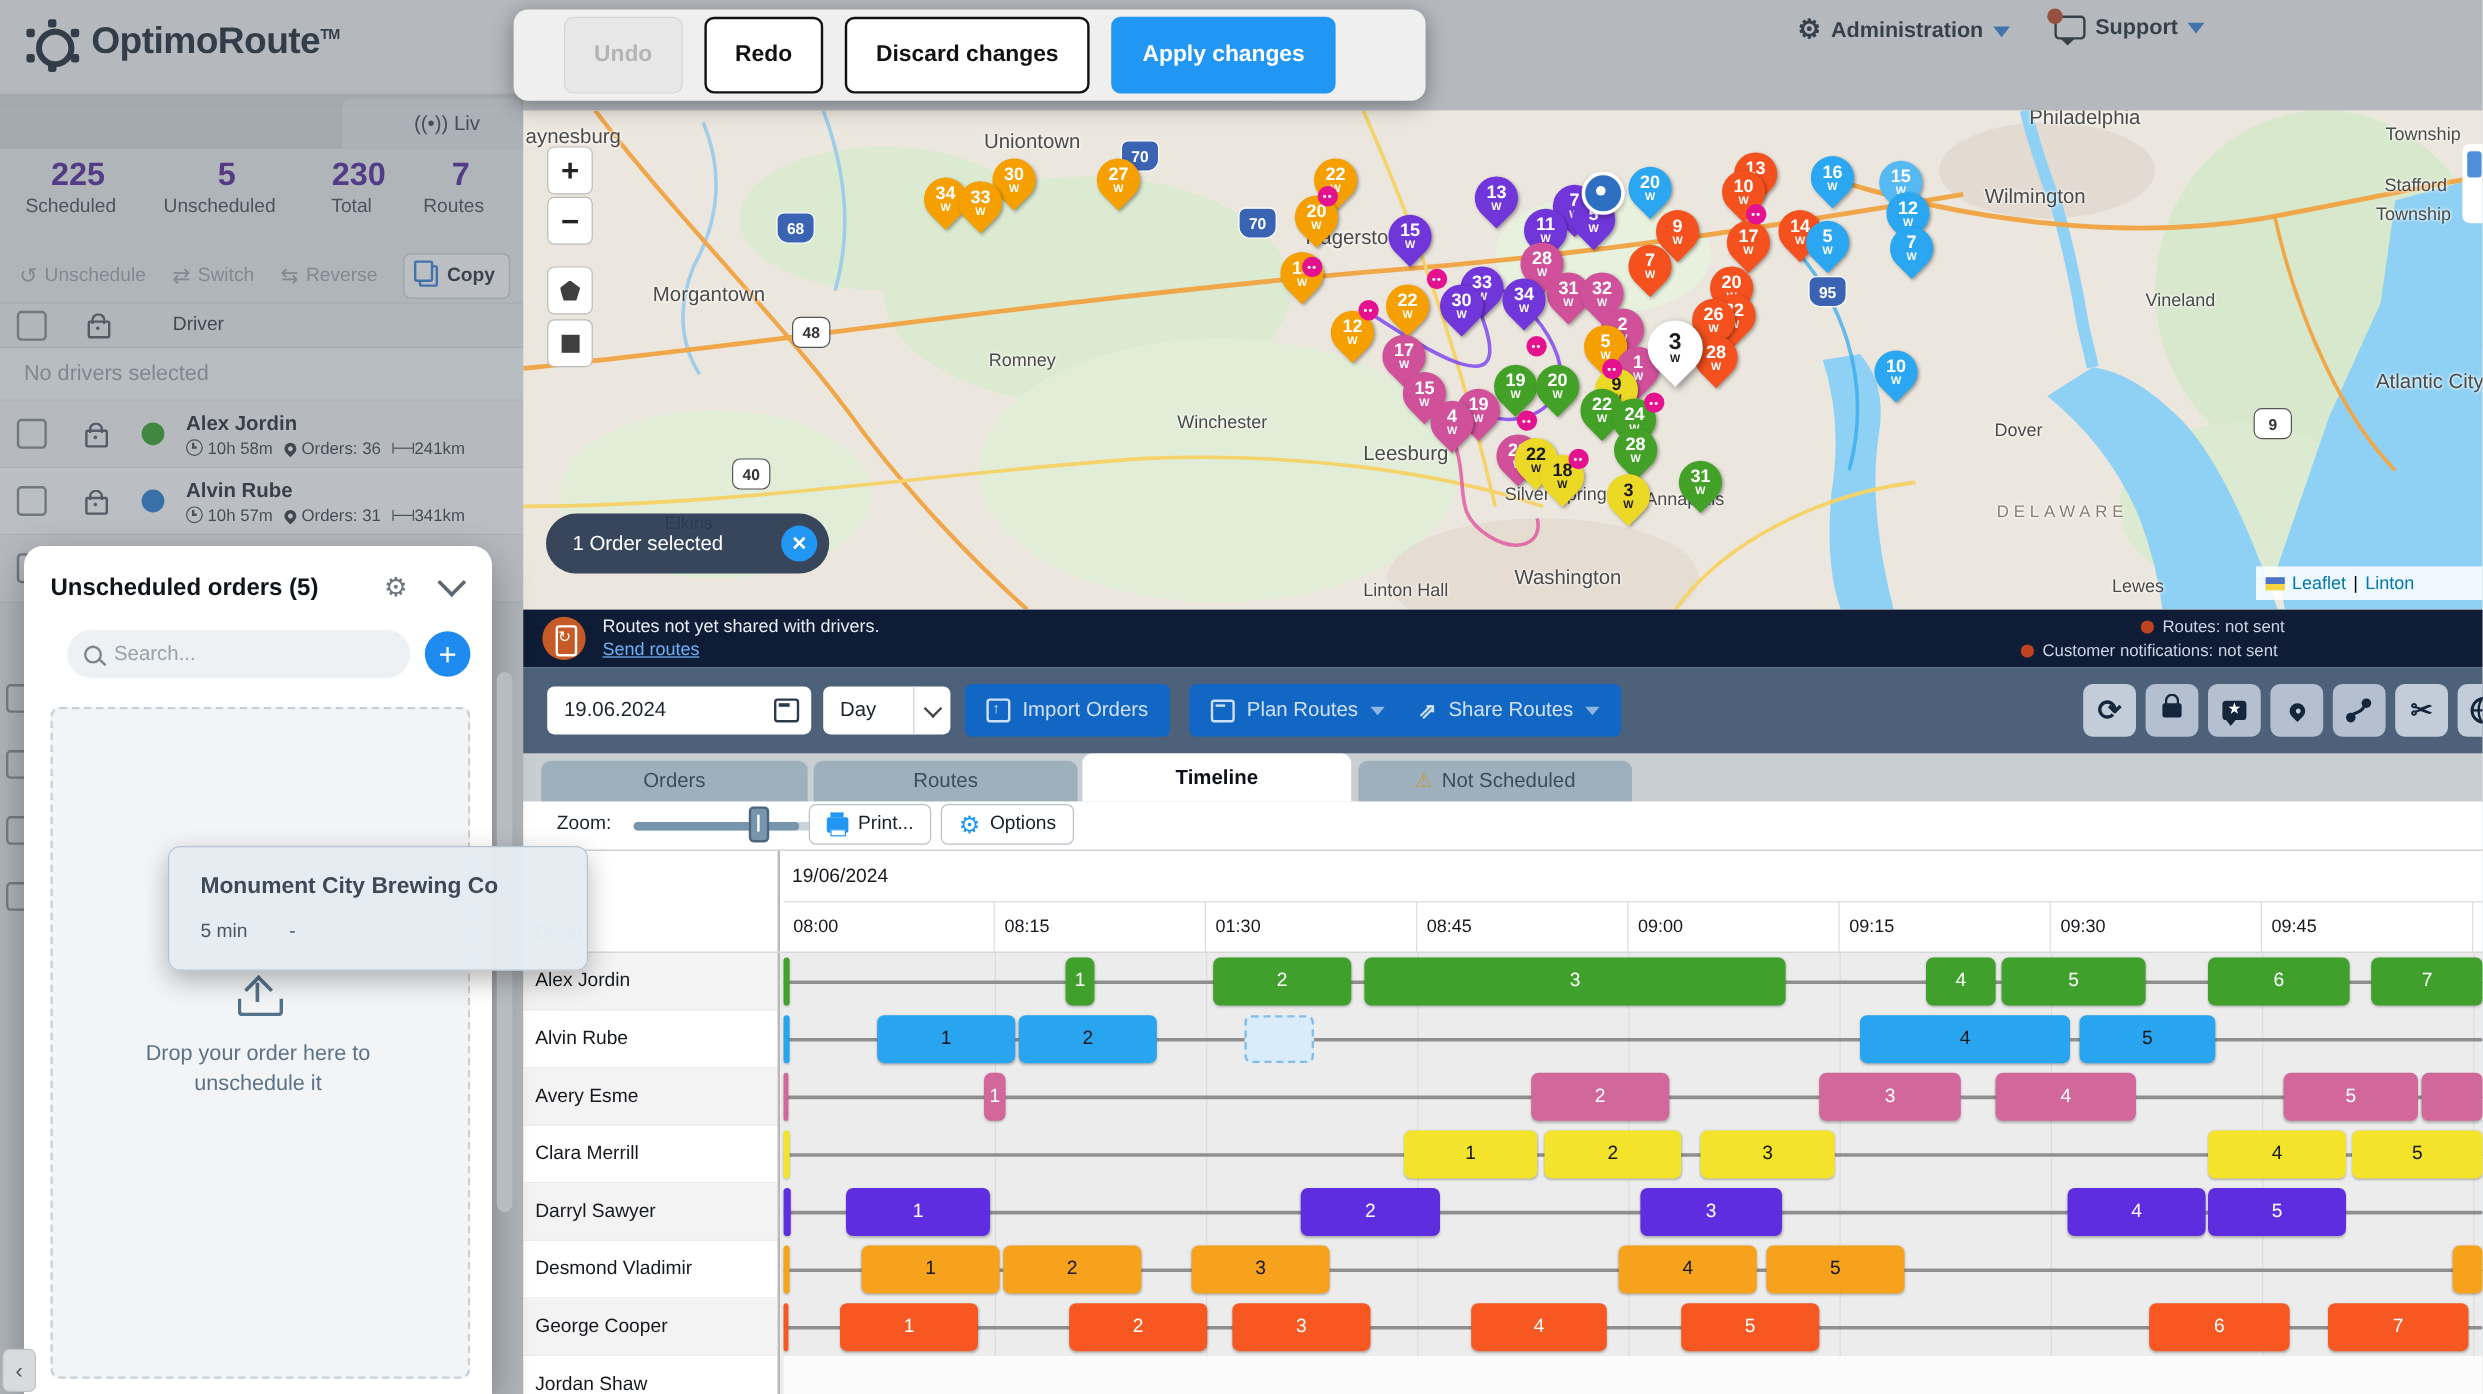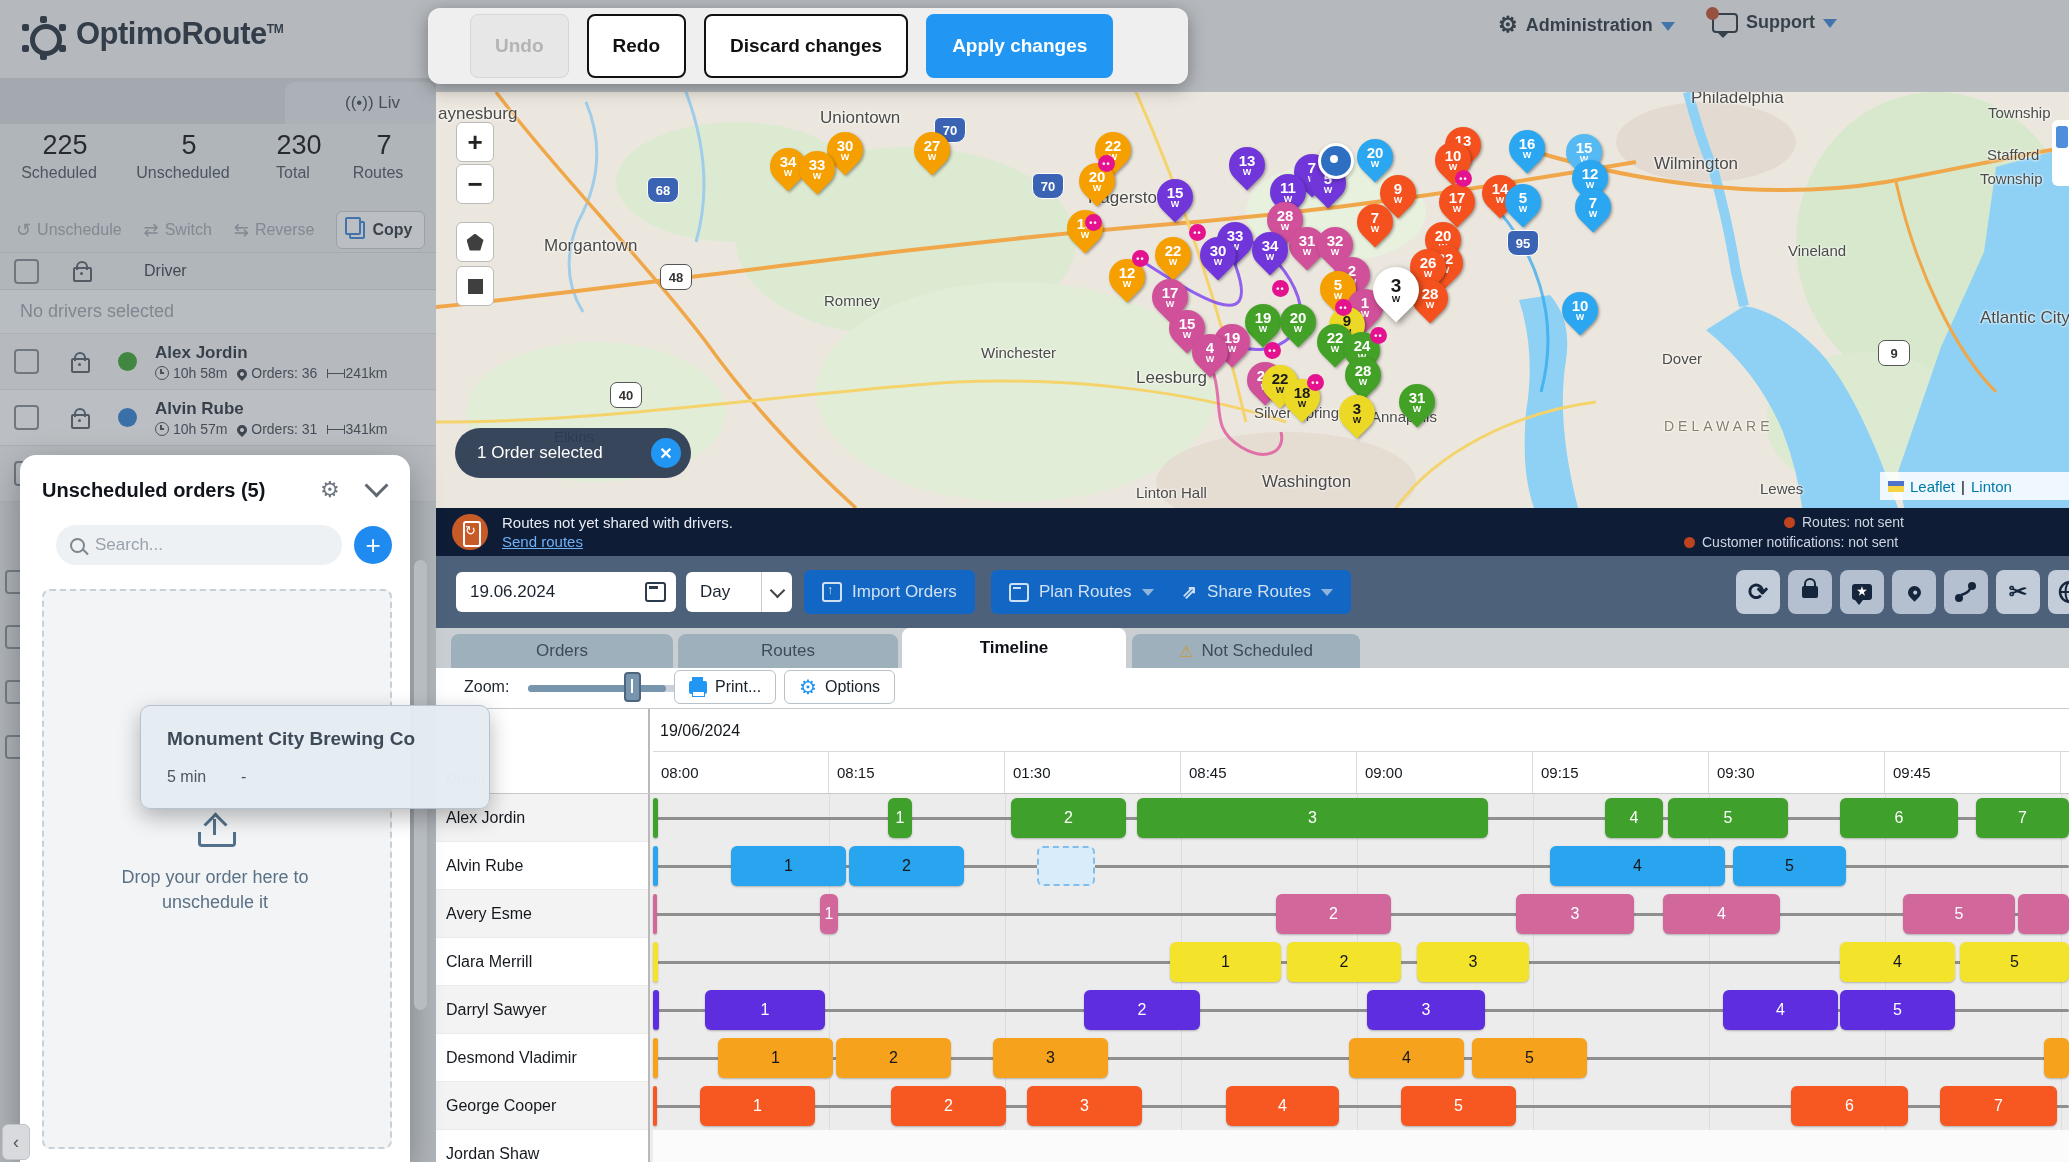--- a/index.html
+++ b/index.html
@@ -31,21 +31,21 @@
   
   #sidebar{left:0;top:92px;width:436px;height:1070px;background:#eceef0;}
   #sb-tabs{left:0;top:-14px;width:436px;height:46px;background:#d6d9dd;}
   #sb-tab-active{left:10px;top:0;width:262px;height:46px;background:#fdfdfd;border-radius:10px 10px 0 0;display:flex;align-items:center;gap:10px;padding-left:18px;box-sizing:border-box;font-size:18px;font-weight:bold;color:#1d2938;}
   #sb-tab-live{left:285px;top:4px;width:151px;height:42px;background:#e4e7ea;border-radius:10px 10px 0 0;display:flex;align-items:center;gap:8px;padding-left:60px;box-sizing:border-box;font-size:17px;color:#343e49;}
   .ico-cal{width:18px;height:17px;border:2px solid #27415f;border-radius:3px;position:relative;}
   .ico-cal:before{content:"";position:absolute;left:1px;top:2px;width:12px;height:3px;background:#27415f;}
   .ico-cal:after{content:"";position:absolute;left:2px;top:8px;width:10px;height:5px;background:#27415f;opacity:.85;}
   #stats{left:0;top:38px;width:436px;height:76px;display:flex;}
   .stat{text-align:center;}
-  .stat .v{font-size:27px;font-weight:normal;color:#000000;margin-left:12px;}
+  .stat .v{font-size:27px;font-weight:bold;color:#4c1d95;margin-left:12px;}
   .stat .l{font-size:16px;color:#3e4854;margin-top:3px;}
   #actions{left:0;top:116px;width:436px;height:44px;display:flex;align-items:center;gap:22px;padding-left:16px;box-sizing:border-box;color:#9ba2aa;font-size:16px;}
   .act{display:flex;align-items:center;gap:6px;}
   .act .g{font-size:18px;}
   #copy-btn{display:flex;align-items:center;gap:7px;background:#fff;border:1px solid #c4cbd2;border-radius:6px;height:36px;padding:0 12px;color:#222a33;font-weight:bold;font-size:16px;}
   .ico-copy{width:12px;height:14px;border:2px solid #2f7fd6;border-radius:2px;position:relative;background:#fff;}
   .ico-copy:before{content:"";position:absolute;left:-6px;top:-6px;width:12px;height:14px;border:2px solid #2f7fd6;border-radius:2px;background:#fff;}
   #dtable-head{left:0;top:160px;width:436px;height:38px;background:#eef0f2;border-top:1px solid #d8dbdf;border-bottom:1px solid #d8dbdf;display:flex;align-items:center;box-sizing:border-box;color:#2b333d;font-size:16px;}
   .ckbox{width:21px;height:21px;border:2px solid #7c848d;border-radius:4px;background:transparent;}
   .ico-lock{width:15px;height:11px;border:2px solid #4a545f;border-radius:2px;position:relative;margin-top:7px;}

